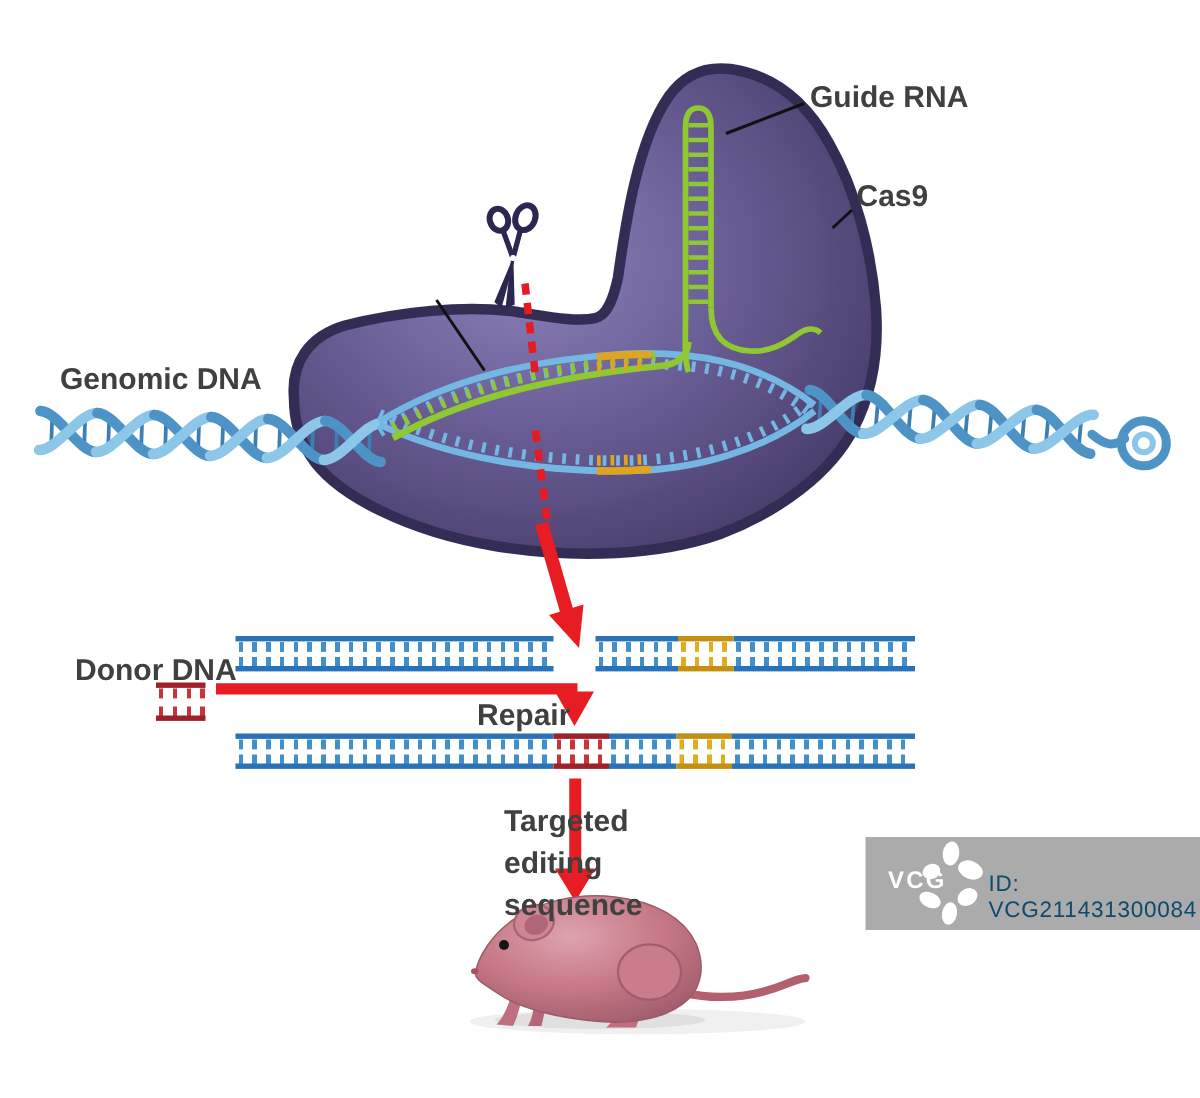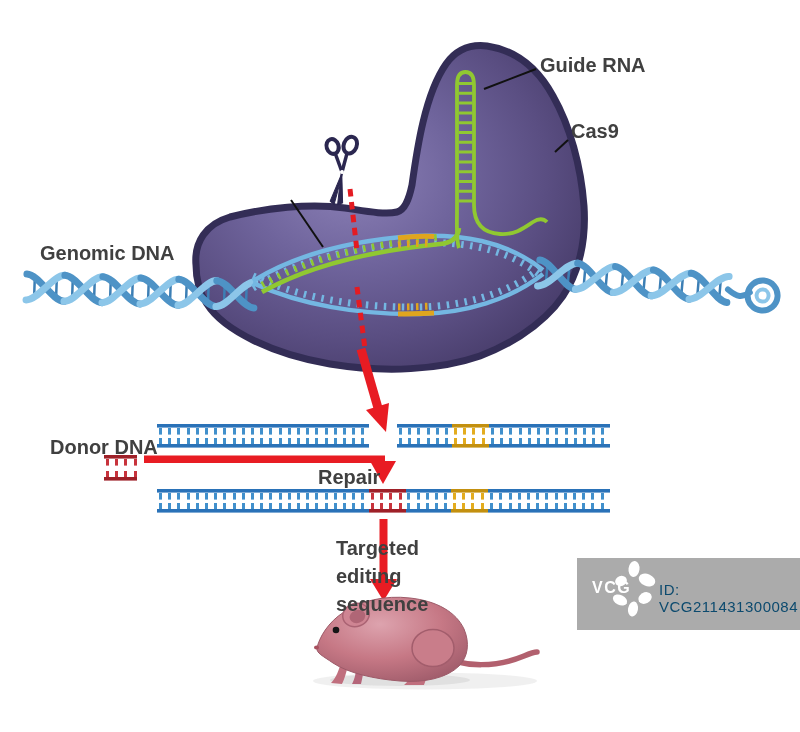--- a/index.html
+++ b/index.html
@@ -22,21 +22,21 @@
       repeating-linear-gradient(90deg,var(--tooth) 0 3px,transparent 3px 9.2px);
     background-size:100% 3.6px,100% 3.6px,100% 6.6px,100% 6.6px;
     background-position:0 0,0 100%,2px 3.6px,2px calc(100% - 3.6px);
     background-repeat:no-repeat;
   }
   .ladder.red{--rail:#9e2028;--tooth:#c8333c;}
   .ladder.yellow{--rail:#c3900f;--tooth:#e3ac1e;}
   .ladder.seg{background-color:#fff;}
 
   
-  .wm{position:absolute;left:577px;top:558px;width:223px;height:72px;background:#ababab;}
+  .wm{position:absolute;left:577px;top:558px;width:223px;height:62px;background:#ababab;}
   .wm-brand{position:absolute;left:15px;top:21px;color:#ffffff;font-weight:bold;font-size:16px;letter-spacing:1.5px;}
   .wm-id{position:absolute;left:82px;top:23px;color:#0c4a6e;font-size:15px;letter-spacing:.5px;}
   .wm-logo{position:absolute;left:34px;top:2px;}
 </style>
 </head>
 <body>
 
 <div class="canvas">
 
   <svg class="scene" width="800" height="732" viewBox="0 0 800 732">

